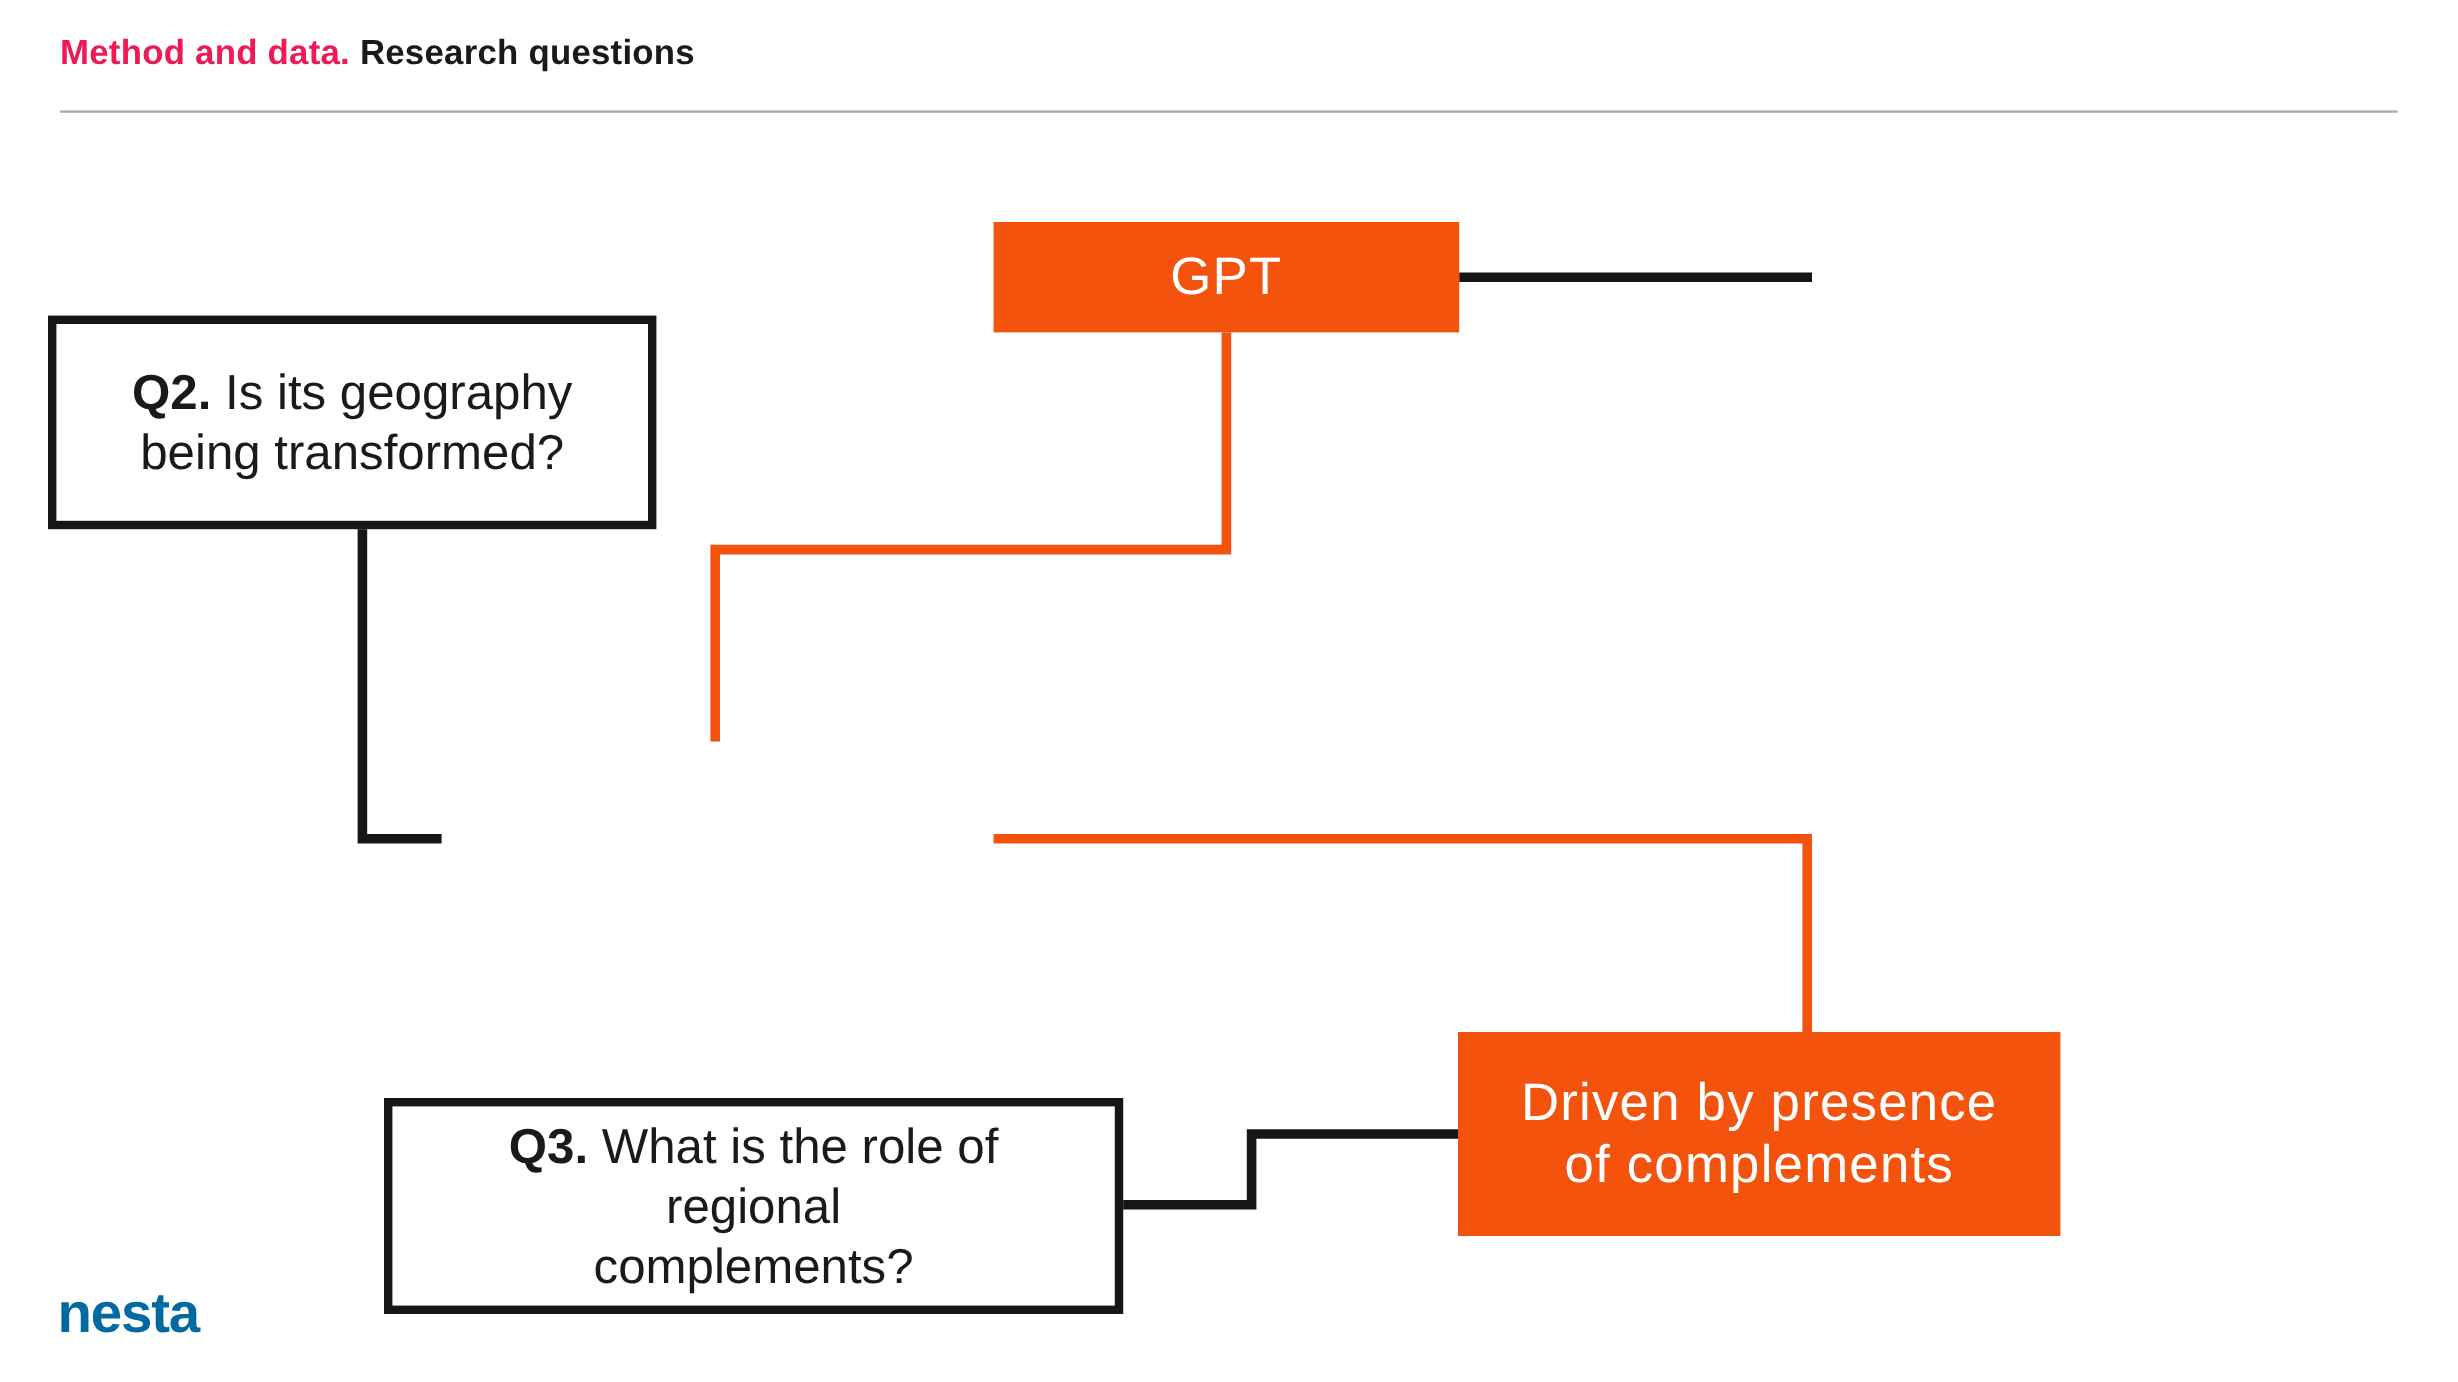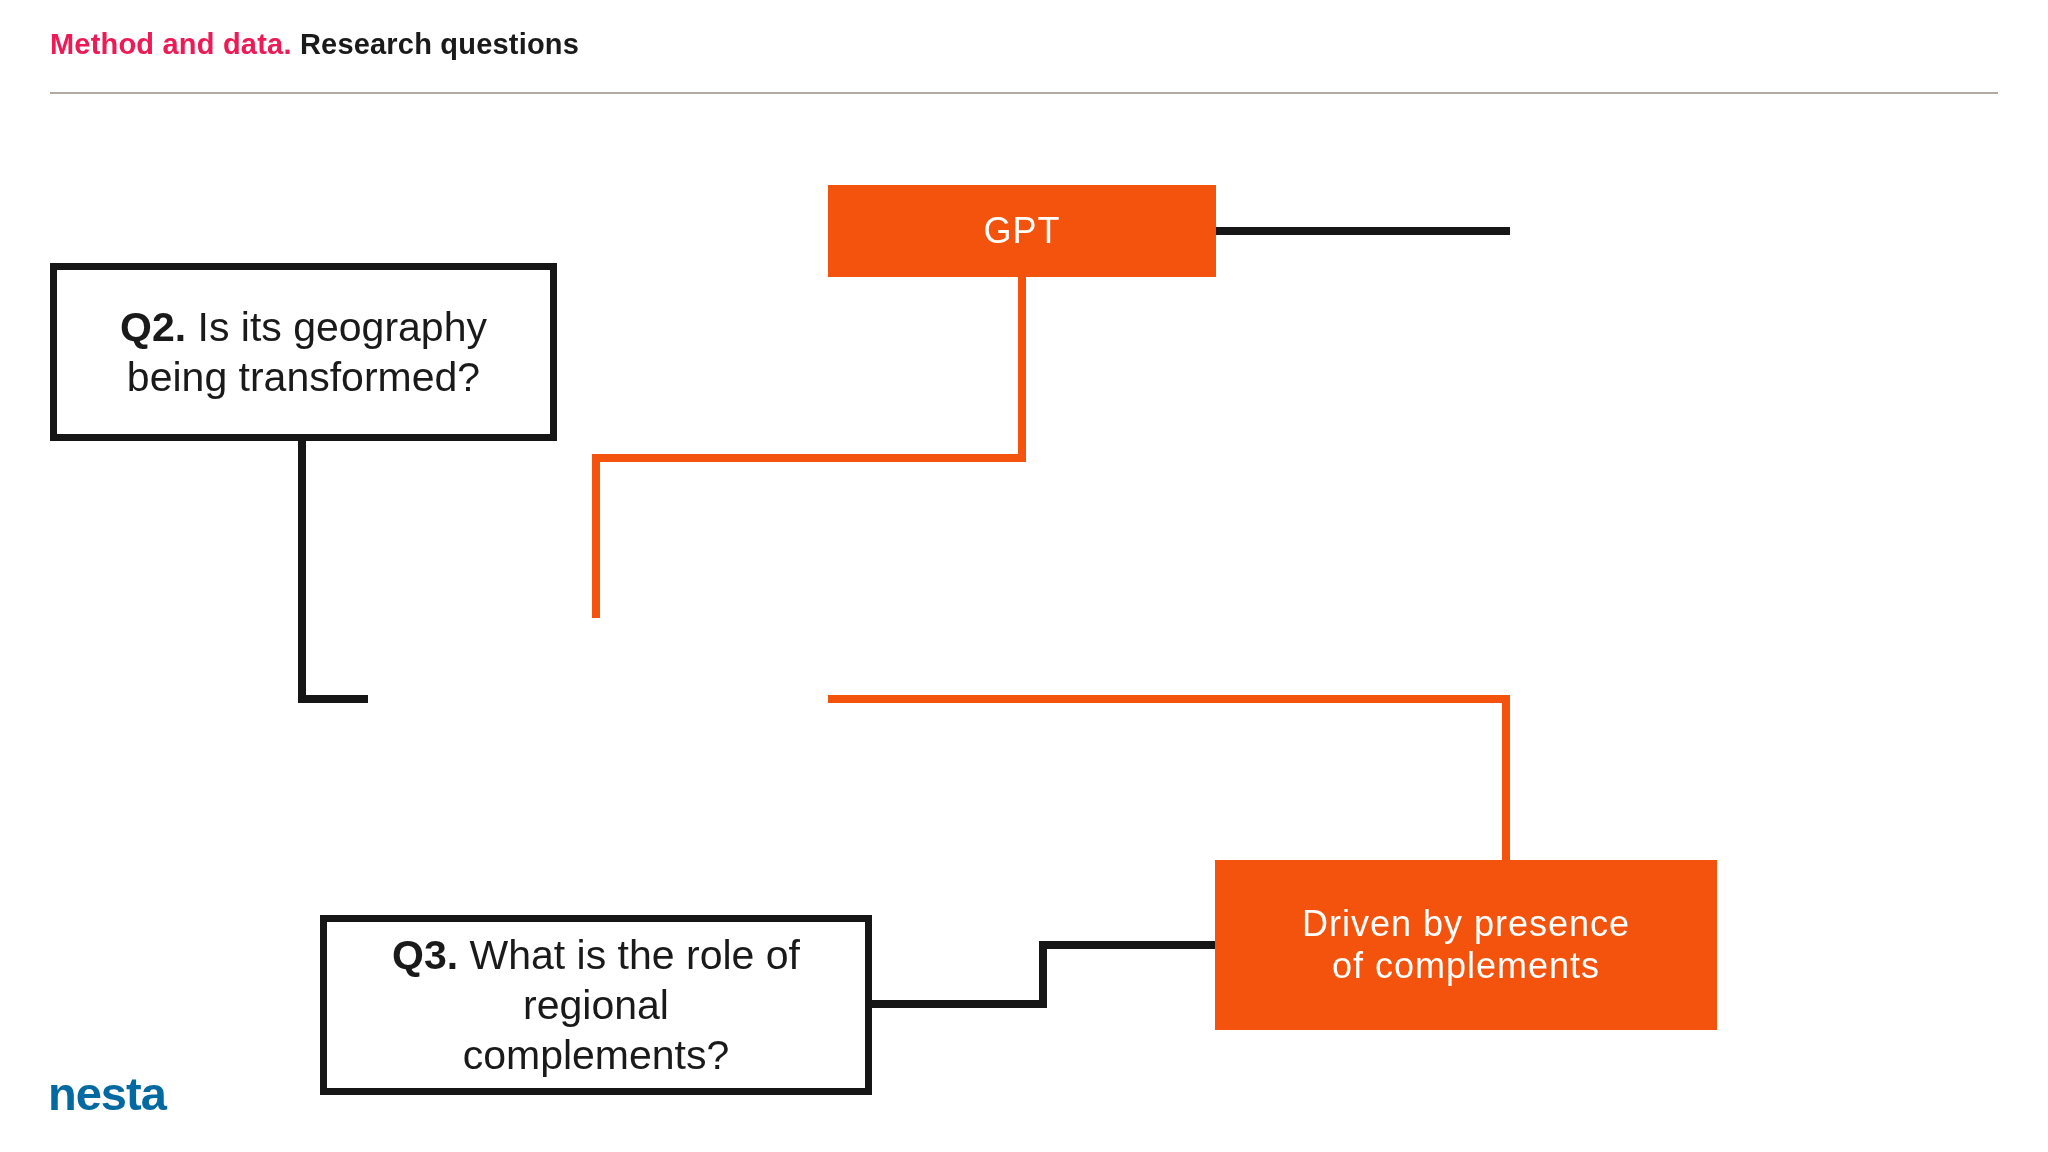--- a/index.html
+++ b/index.html
@@ -63,40 +63,40 @@
     position: absolute;
     display: flex;
     align-items: center;
     justify-content: center;
     text-align: center;
     white-space: pre-line;
   }
   .node.orange {
     background: var(--orange);
     color: var(--node-text);
-    font-size: 36px;
+    font-size: 44px;
     font-weight: 400;
     line-height: 1.18;
     letter-spacing: 1px;
   }
   .node.qbox {
     background: var(--background);
     border: 7px solid var(--line-black);
     color: var(--text);
     font-size: 41px;
     font-weight: 400;
     line-height: 1.22;
   }
   .node.qbox .q-prefix { font-weight: 800; }
   #node-gpt    { left: 828px;  top: 185px; width: 388px; height: 92px; }
   #node-geo    { left: 364px;  top: 614px; width: 464px; height: 170px; }
   #node-driven { left: 1215px; top: 860px; width: 502px; height: 170px; }
   #node-q1     { left: 1507px; top: 156px; width: 507px; height: 156px; }
-  #node-q2     { left: 50px;   top: 263px; width: 507px; height: 178px; }
-  #node-q3     { left: 320px;  top: 915px; width: 552px; height: 180px; }
+  #node-q2     { left: 40px;   top: 263px; width: 507px; height: 178px; }
+  #node-q3     { left: 320px;  top: 915px; width: 616px; height: 180px; }
   
   .logo {
     position: absolute;
     left: 48px;
     top: 1066px;
     font-size: 47px;
     font-weight: 800;
     letter-spacing: -1px;
     color: #0369a1;
   }

